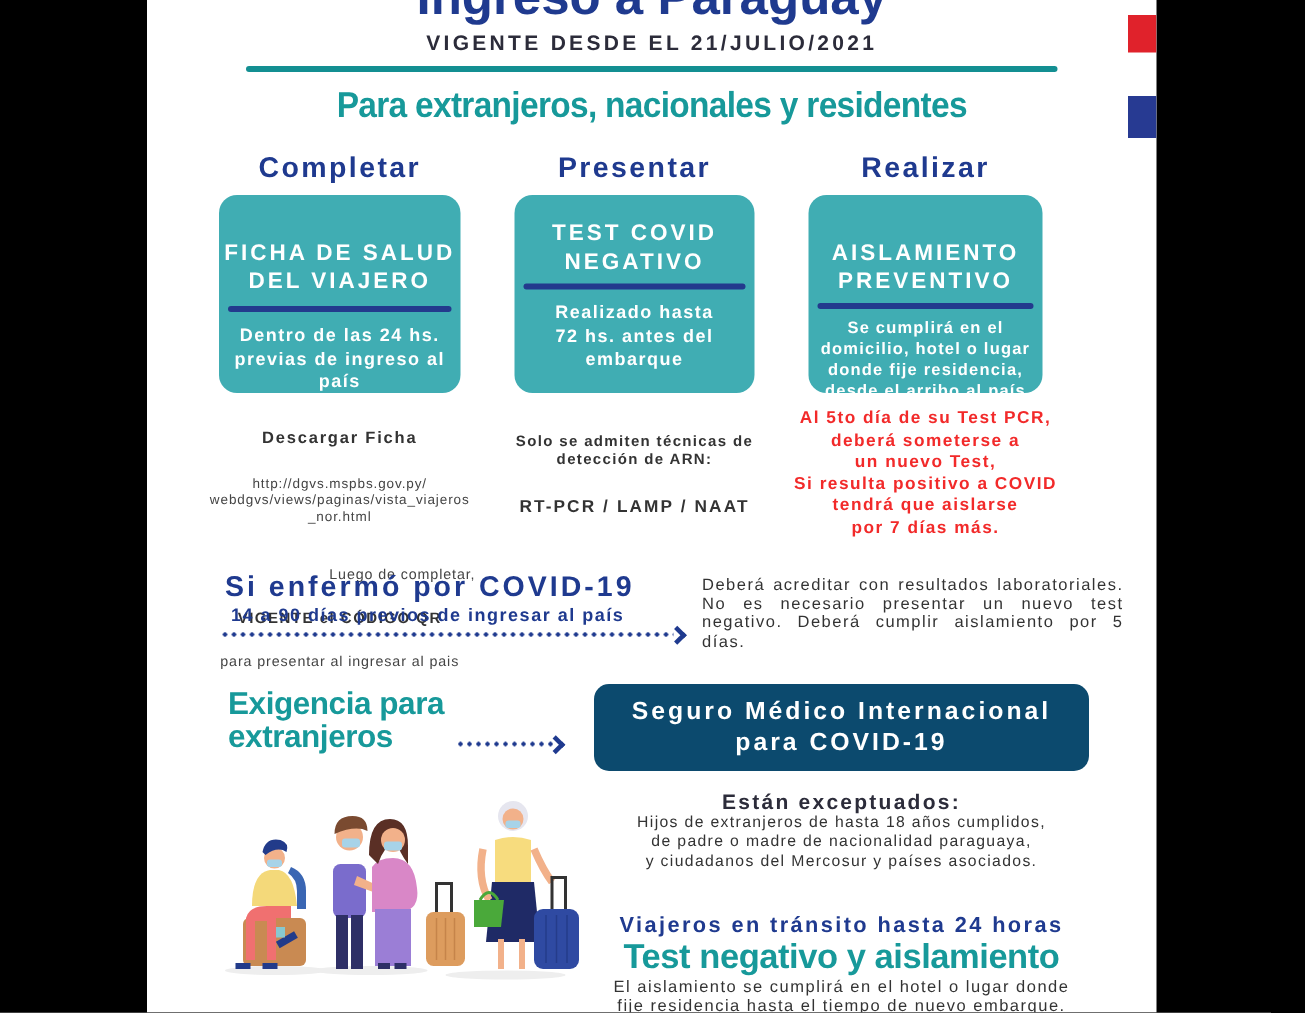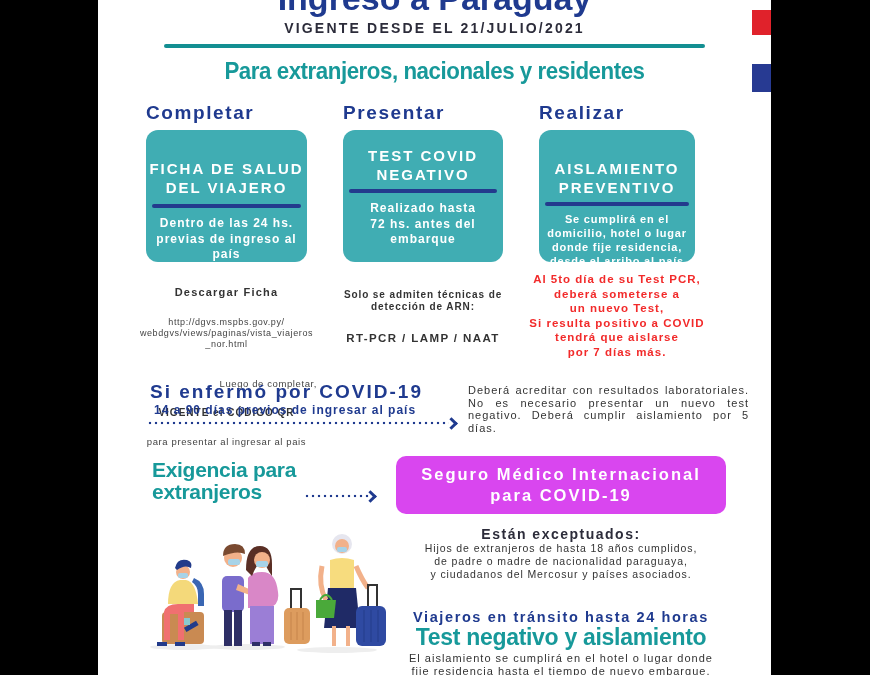--- a/index.html
+++ b/index.html
@@ -6,36 +6,36 @@
   html, body { width: 870px; height: 675px; background: #000; overflow: hidden; }
   body { position: relative; font-family: "DejaVu Sans", sans-serif; }
   .page { position: absolute; left: 98px; top: 0; width: 673px; height: 675px; background: #fff; overflow: hidden; }
   .abs { position: absolute; }
   .title { left: 0; width: 673px; top: -22px; text-align: center; font-family: "Liberation Sans", sans-serif; font-weight: bold; font-size: 34px; color: #1f3a8f; line-height: 40px; }
   .vigente { left: 0; width: 673px; top: 20px; text-align: center; font-family: "Liberation Sans", sans-serif; font-weight: bold; font-size: 14px; letter-spacing: 2.2px; color: #2c2c3a; }
   .hr-teal { left: 66px; top: 44px; width: 541px; height: 4px; background: #138f92; border-radius: 2px; }
   .subtitle { left: 0; width: 673px; top: 57px; text-align: center; font-family: "Liberation Sans", sans-serif; font-weight: bold; font-size: 24px; color: #17999a; letter-spacing: -0.5px; transform: scaleX(0.93); }
   .flag-red { left: 654px; top: 10px; width: 19px; height: 25px; background: #e0222b; }
   .flag-blue { left: 654px; top: 64px; width: 19px; height: 28px; background: #273a92; }
-  .col-head { font-family: "Liberation Sans", sans-serif; font-weight: bold; font-size: 19px; color: #1f3a8f; letter-spacing: 1.6px; }
+  .col-head { font-family: "Liberation Sans", sans-serif; font-weight: bold; font-size: 19px; color: #1f3a8f; letter-spacing: 1.6px; text-align: center; }
   .card { background: #40adb3; border-radius: 12px; color: #fff; text-align: center; }
   .card-title { font-family: "Liberation Sans", sans-serif; font-weight: bold; font-size: 15px; letter-spacing: 2px; line-height: 19px; padding-top: 29px; white-space: pre-line; }
   .card-rule { height: 4px; background: #233a8d; margin: 7px 6px 8px 6px; border-radius: 2px; }
   .card-body { font-family: "Liberation Sans", sans-serif; font-weight: bold; font-size: 12px; letter-spacing: 1px; line-height: 15.5px; white-space: pre-line; padding: 0 4px; }
   .note { text-align: center; font-family: "Liberation Sans", sans-serif; color: #333; white-space: pre-line; }
   .note-bold { font-weight: bold; font-size: 11px; letter-spacing: 1.2px; }
   .note-small { font-size: 9px; letter-spacing: 0.6px; line-height: 11px; color: #444; }
   .red-note { text-align: center; font-family: "Liberation Sans", sans-serif; font-weight: bold; font-size: 11.5px; letter-spacing: 1px; line-height: 14.5px; color: #f22a2a; white-space: pre-line; }
   .covid-head { font-family: "Liberation Sans", sans-serif; font-weight: bold; font-size: 19px; color: #1f3a8f; letter-spacing: 2px; }
   .covid-sub { font-family: "Liberation Sans", sans-serif; font-weight: bold; font-size: 12px; color: #1f3a8f; letter-spacing: 1px; }
   .dots { height: 6px; background-image: radial-gradient(circle, #1f3a8f 1.3px, transparent 1.6px); background-size: 6px 6px; background-repeat: repeat-x; }
   .arrow-head { width: 9px; height: 9px; border-top: 3px solid #1f3a8f; border-right: 3px solid #1f3a8f; transform: rotate(45deg); }
   .justify-text { font-family: "Liberation Sans", sans-serif; font-size: 11px; letter-spacing: 1px; line-height: 12.5px; color: #333; text-align: justify; text-align-last: left; }
   .exig { font-family: "Liberation Sans", sans-serif; font-weight: bold; font-size: 21px; color: #17999a; line-height: 22px; letter-spacing: -0.3px; white-space: pre-line; }
-  .seguro { background: #d946ef; border-radius: 10px; color: #fff; text-align: center; font-family: "Liberation Sans", sans-serif; font-weight: bold; font-size: 16.5px; letter-spacing: 2px; line-height: 21px; padding-top: 8px; white-space: pre-line; }
+  .seguro { background: #0c4a6e; border-radius: 10px; color: #fff; text-align: center; font-family: "Liberation Sans", sans-serif; font-weight: bold; font-size: 16.5px; letter-spacing: 2px; line-height: 21px; padding-top: 8px; white-space: pre-line; }
   .exc-head { font-family: "Liberation Sans", sans-serif; font-weight: bold; font-size: 14px; letter-spacing: 1.5px; color: #2c2c3a; text-align: center; }
   .exc-body { font-family: "Liberation Sans", sans-serif; font-size: 10.5px; letter-spacing: 0.9px; line-height: 13px; color: #333; text-align: center; white-space: pre-line; }
   .transit-head { font-family: "Liberation Sans", sans-serif; font-weight: bold; font-size: 14.5px; color: #1f3a8f; letter-spacing: 1.6px; text-align: center; }
   .transit-big { font-family: "Liberation Sans", sans-serif; font-weight: bold; font-size: 23px; color: #17999a; text-align: center; letter-spacing: -0.3px; }
   .transit-body { font-family: "Liberation Sans", sans-serif; font-size: 11px; letter-spacing: 1px; line-height: 13px; color: #333; text-align: center; white-space: pre-line; }
   svg { display: block; }
 </style>
 </head>
 <body>
 

